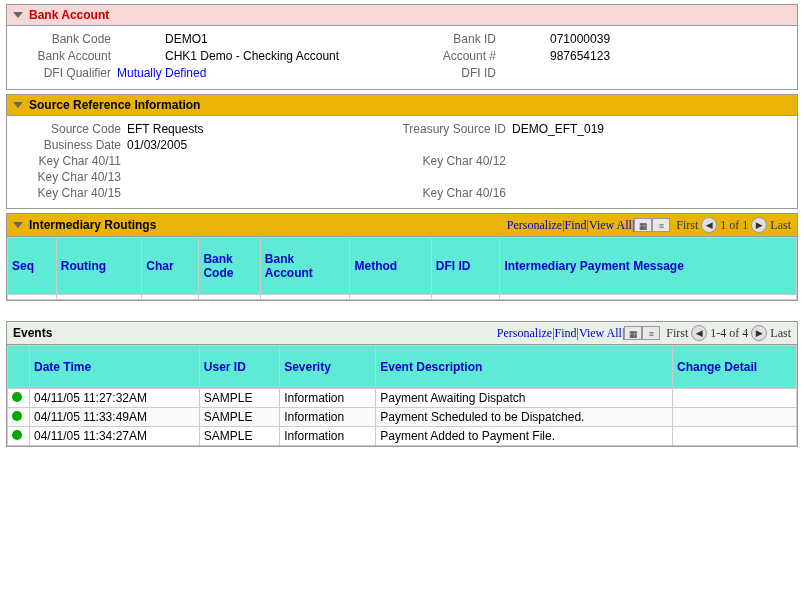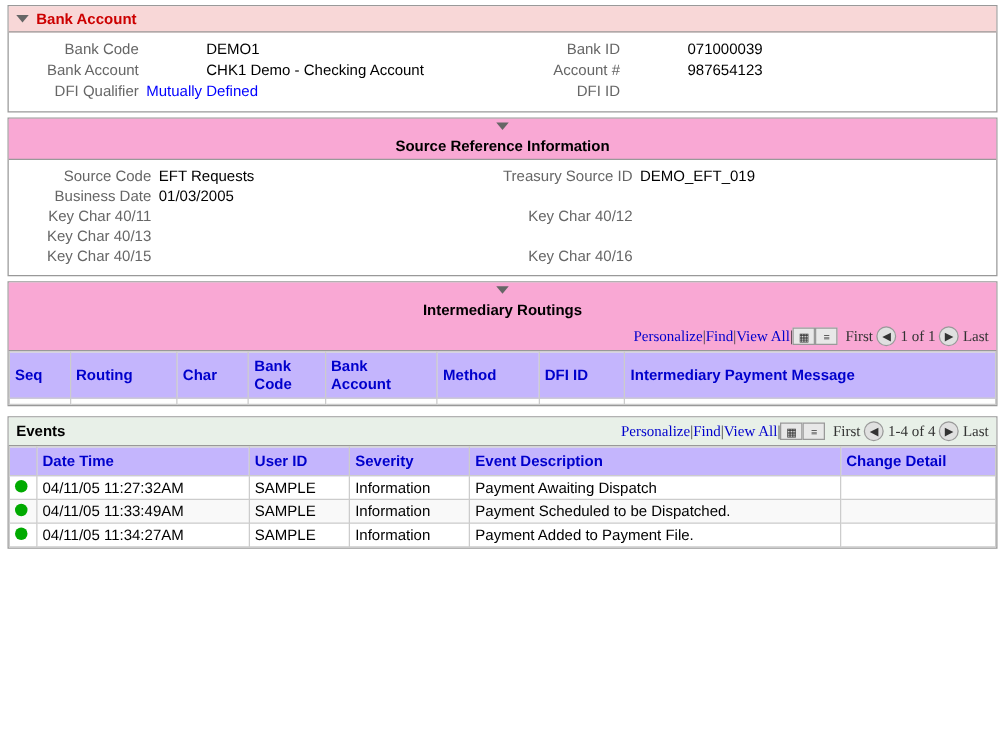--- a/index.html
+++ b/index.html
@@ -4,27 +4,26 @@
   <style>
     * { box-sizing: border-box; margin: 0; padding: 0; }
     body { font-family: Arial, sans-serif; font-size: 12px; background: #fff; color: #000; }
 
     .section {
       border: 1px solid #999;
       margin: 4px 6px;
     }
 
     .section-header {
-      background: #f9a8d4;
+      background: #eab308;
       border-bottom: 1px solid #999;
       padding: 3px 6px;
       display: flex;
       align-items: center;
       gap: 6px;
-      flex-direction: column;
     }
 
     .section-header-red {
       background: #f8d7d7;
       border-bottom: 1px solid #999;
       padding: 3px 6px;
       display: flex;
       align-items: center;
       gap: 6px;
     }
@@ -111,23 +110,23 @@
       cursor: pointer;
     }
 
     table.grid {
       width: 100%;
       border-collapse: collapse;
       font-size: 12px;
     }
 
     table.grid th {
-      background: #c4b5fd;
+      background: #5eead4;
       border: 1px solid #ccc;
-      padding: 4px 4px;
+      padding: 14px 4px;
       text-align: left;
       color: #00c;
       font-weight: bold;
     }
 
     table.grid td {
       border: 1px solid #ccc;
       padding: 2px 4px;
       color: #000;
     }
@@ -165,21 +164,21 @@
       border: 1px solid #999;
       background: #e8e8e8;
       cursor: pointer;
       font-size: 9px;
       text-align: center;
       line-height: 14px;
     }
 
     .events-section {
       border: 1px solid #999;
-      margin: 8px 6px;
+      margin: 20px 6px;
     }
 
     .events-header {
       background: #e8f0e8;
       border-bottom: 1px solid #999;
       padding: 3px 6px;
       display: flex;
       align-items: center;
       gap: 6px;
     }

